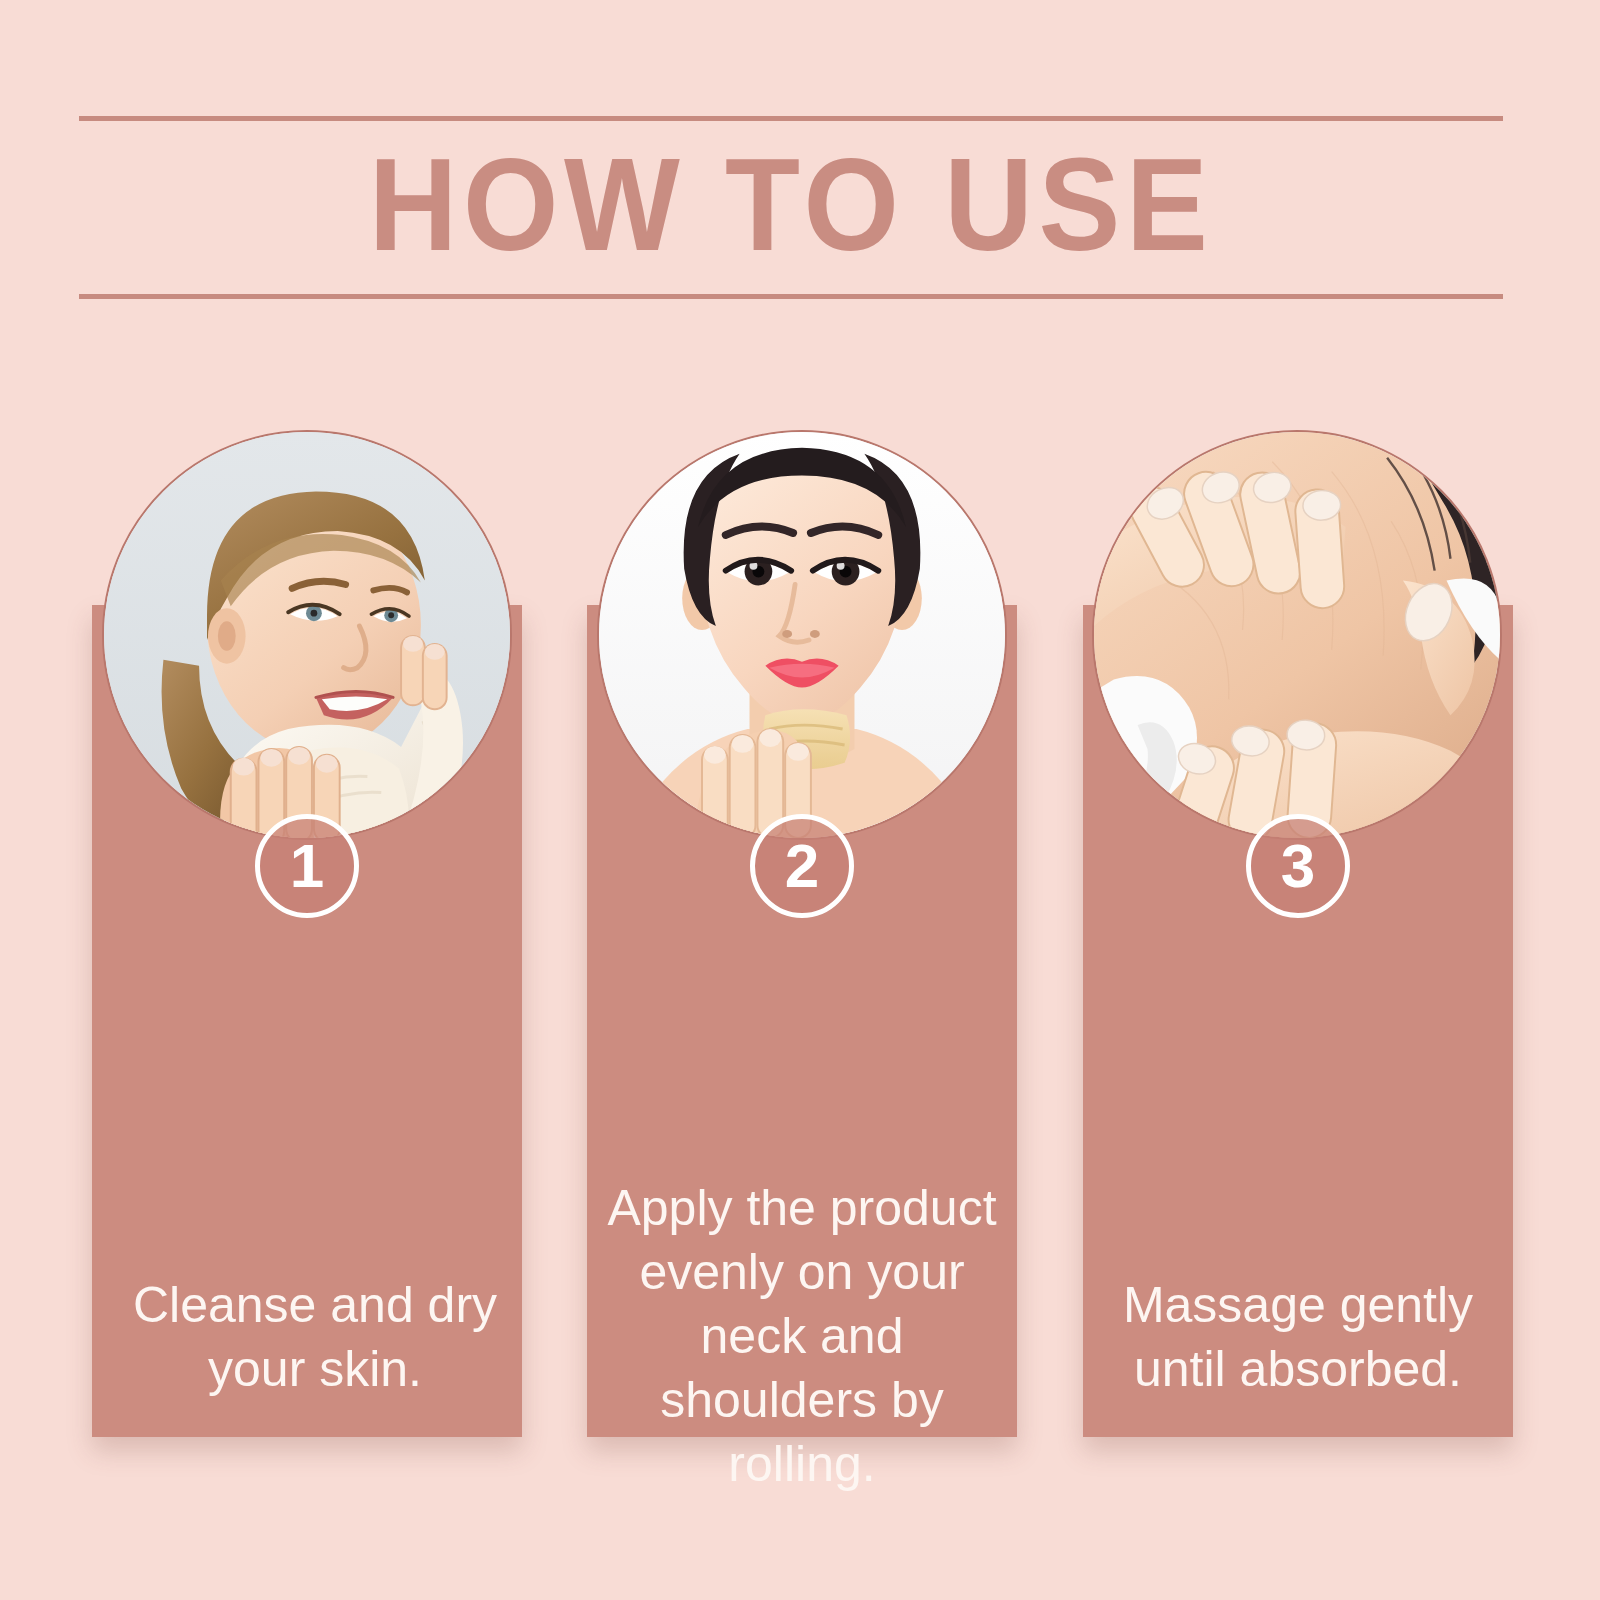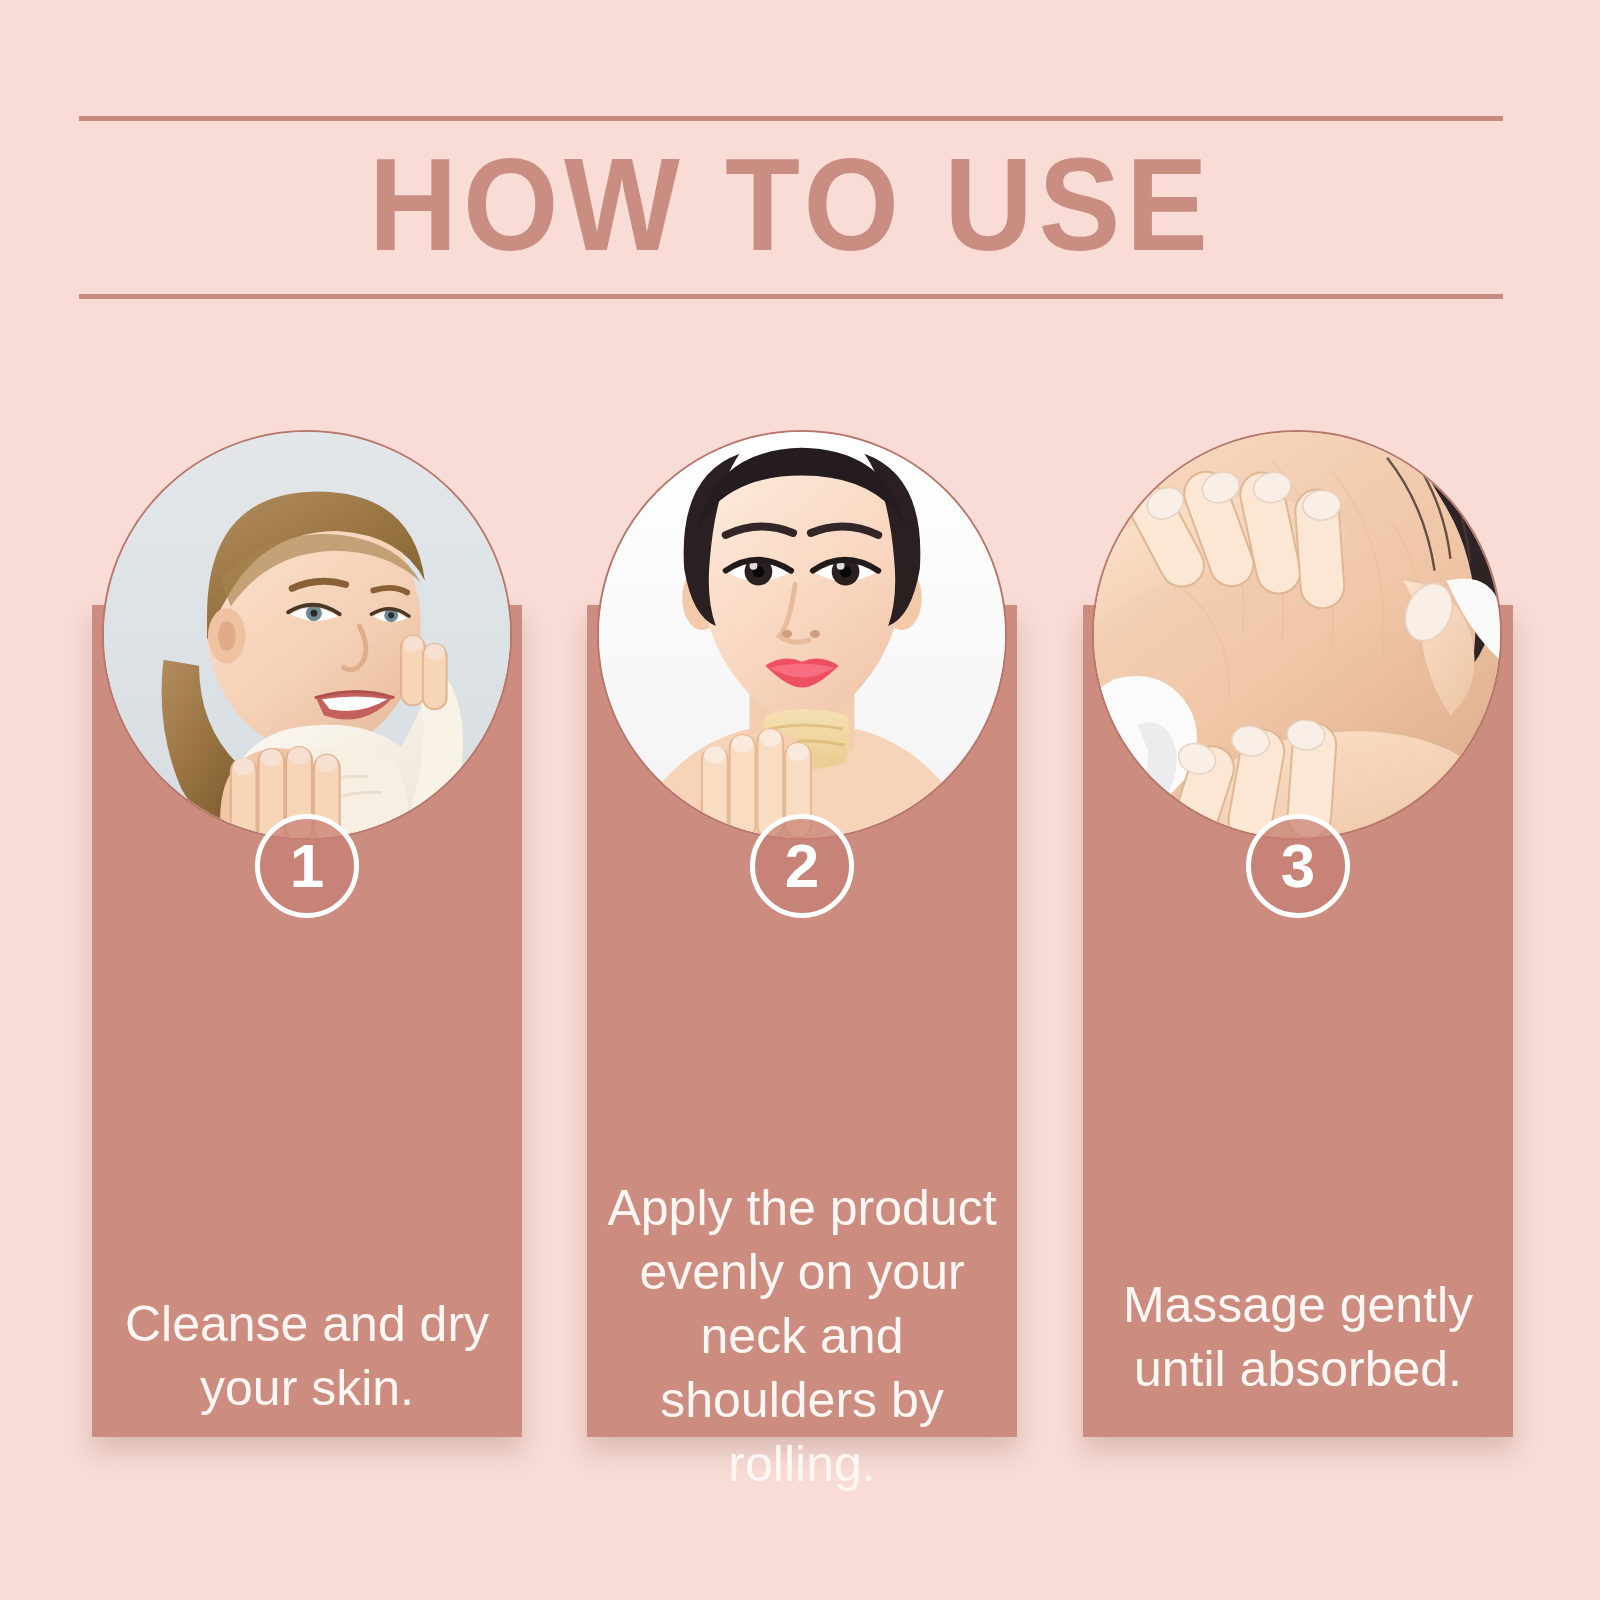--- a/index.html
+++ b/index.html
@@ -117,21 +117,21 @@
   .step-caption {
     position: absolute;
     width: 400px;
     text-align: center;
     color: #fdf6f2;
     font-size: 50px;
     line-height: 64px;
     font-family: "Liberation Sans", sans-serif;
     font-weight: normal;
   }
-  .step-caption.t1 { left: 15px;  top: 843px; margin-top: 19px; }
+  .step-caption.t1 { left: 23px;  top: 843px; }
   .step-caption.t2 { left: 510px; top: 746px; }
   .step-caption.t3 { left: 1006px;top: 843px; }
 </style>
 </head>
 <body>
 
 <div class="header">
   <div class="rule rule-top"></div>
   <div class="page-title">HOW TO USE</div>
   <div class="rule rule-bottom"></div>

